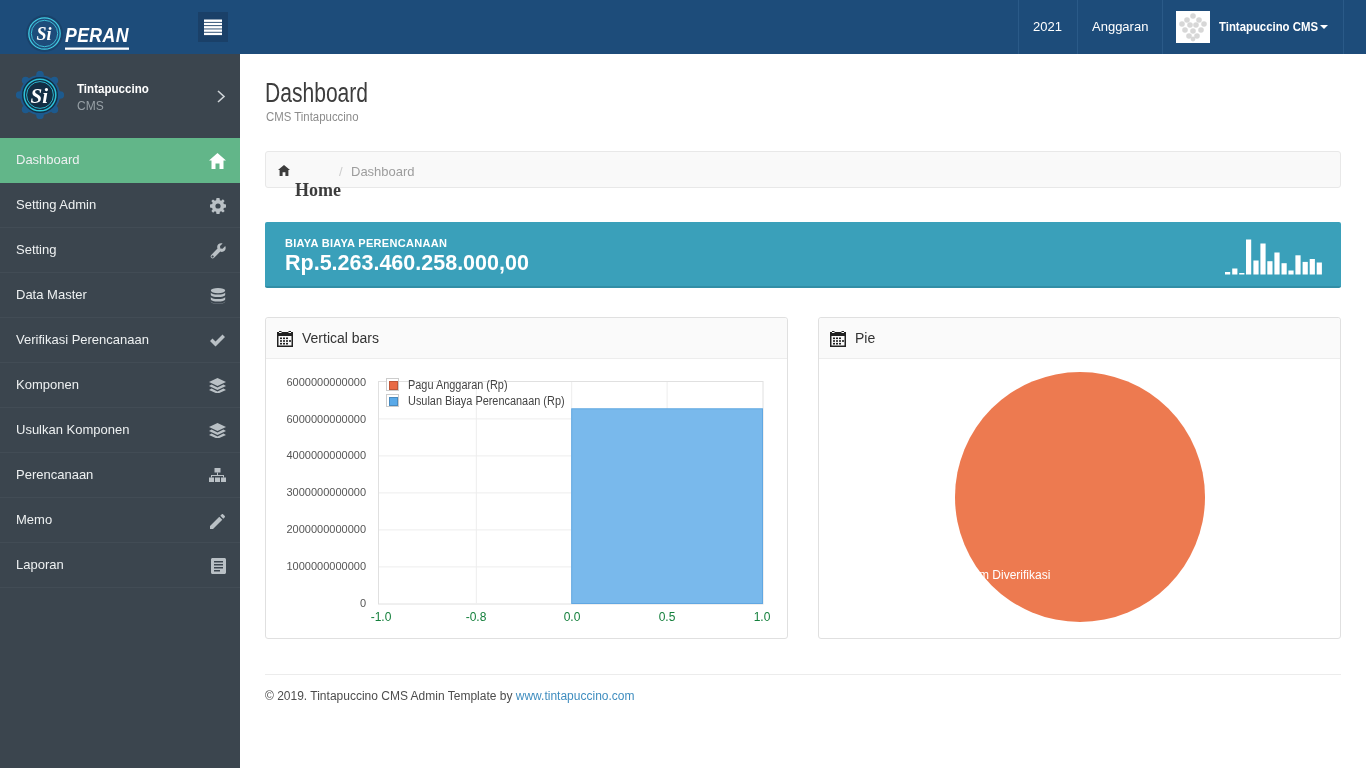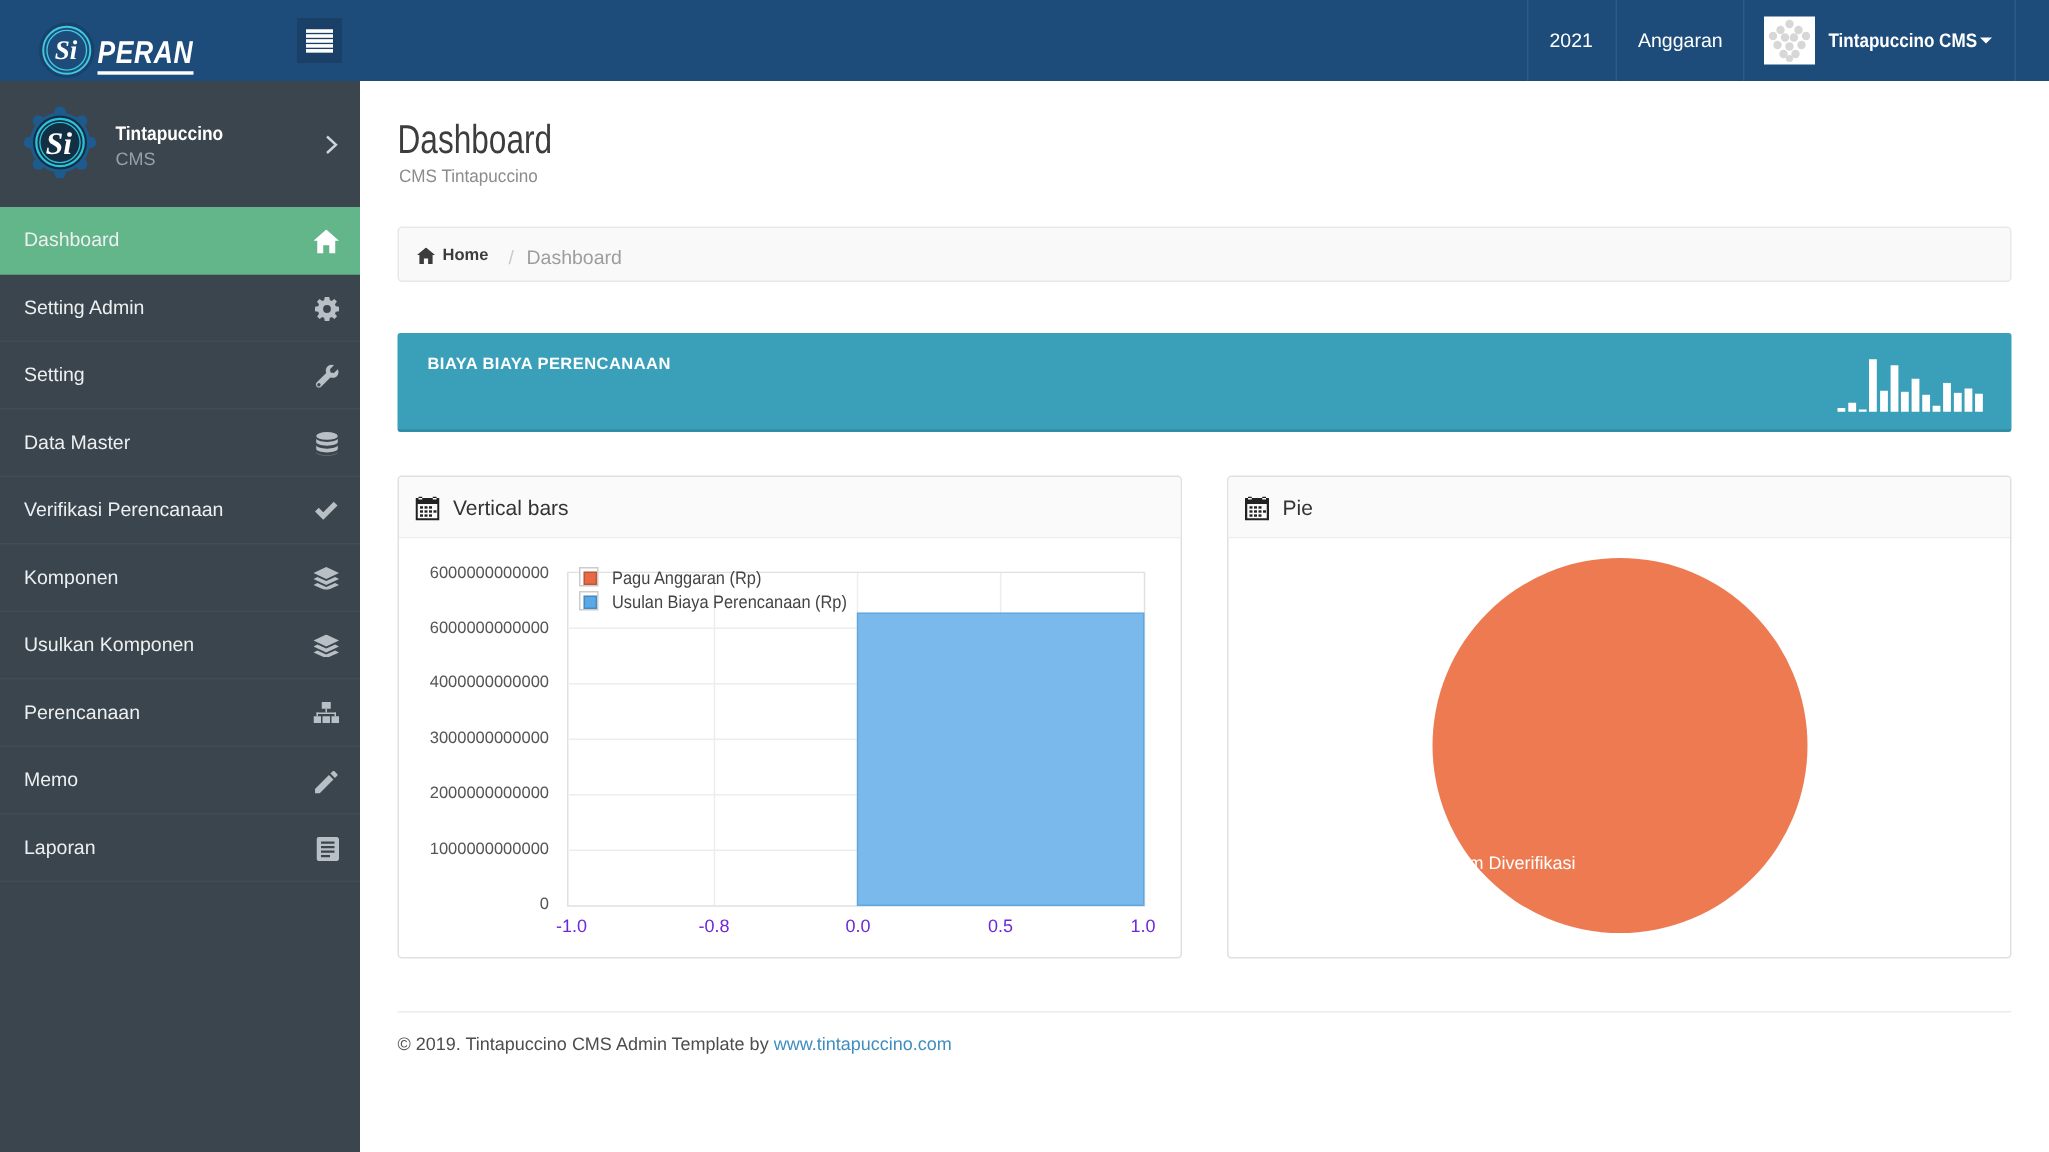--- a/index.html
+++ b/index.html
@@ -22,37 +22,37 @@
 #profile-sub { position:absolute; left:77px; top:45px; color:#97a0a6; font-size:12px; }
 #menu { position:absolute; left:0; top:84px; width:240px; }
 .mitem { position:relative; width:240px; height:45px; border-bottom:1px solid #424c55; color:#edf0f1; font-size:13px; line-height:44px; padding-left:16px; }
 .mitem.active { background:#62b689; border-bottom:1px solid #62b689; }
 .mitem svg { position:absolute; right:14px; top:15px; }
 
 
 #h1 { position:absolute; left:265px; top:77.5px; font-size:27px; color:#3d3d3d; font-weight:400; transform:scaleX(0.78); transform-origin:left top; }
 #h1sub { position:absolute; left:266px; top:110px; font-size:12px; color:#8c8c8c; transform:scaleX(0.95); transform-origin:left top; }
 #breadcrumb { position:absolute; left:265px; top:151px; width:1076px; height:37px; background:#f9f9f9; border:1px solid #e8e8e8; border-radius:3px; }
-#breadcrumb .bc-home { position:absolute; left:29px; top:12px; font-size:11px; font-weight:bold; color:#3c3c3c; }
+#breadcrumb .bc-home { position:absolute; left:29px; top:28px; font-size:18px; font-weight:bold; color:#3c3c3c;font-family:Liberation Serif, serif; }
 #breadcrumb .bc-sep { position:absolute; left:73px; top:12px; font-size:13px; color:#ccc; }
 #breadcrumb .bc-cur { position:absolute; left:85px; top:12px; font-size:13px; color:#9d9d9d; }
 #infobox { position:absolute; left:265px; top:222px; width:1076px; height:66px; background:#3aa0ba; border-bottom:2px solid #328ea6; border-radius:2px; }
 #infobox .t1 { position:absolute; left:20px; top:15px; font-size:11px; font-weight:bold; color:#fff; letter-spacing:0.3px; }
 #infobox .t2 { position:absolute; left:20px; top:29px; font-size:21.5px; font-weight:bold; color:#fff; }
 #sparkbars { position:absolute; right:18px; bottom:11px; }
 
 .panel { position:absolute; top:317px; width:523px; height:322px; background:#fff; border:1px solid #e0e0e0; border-radius:3px; }
 #panel-left { left:265px; }
 #panel-right { left:818px; }
 .phead { position:absolute; left:0; top:0; width:100%; height:41px; background:#fafafa; border-bottom:1px solid #ededed; border-radius:3px 3px 0 0; }
 .phead svg { position:absolute; left:11px; top:13px; }
 .phead .ptitle { position:absolute; left:36px; top:12px; font-size:14px; color:#333; }
 
 .ylab { position:absolute; width:106px; text-align:right; font-size:11px; color:#555; line-height:13px; }
-.xlab { position:absolute; width:60px; text-align:center; font-size:12px; color:#6d28d9; line-height:13px; }
+.xlab { position:absolute; width:60px; text-align:center; font-size:12px; color:#15803d; line-height:13px; }
 #legend { position:absolute; left:381px; top:374px; padding:3px 0 3px 5px;text-decoration:underline; }
 .lrow { height:16px; line-height:16px; font-size:12px; color:#444; white-space:nowrap; }
 .lrow .ltxt { display:inline-block; transform:scaleX(0.91); transform-origin:left center; }
 .lbox { display:inline-block; width:13px; height:13px; vertical-align:-2px; margin-right:9px; border:1px solid #ccc; background:#fff; }
 .lfill { display:block; width:9px; height:9px; margin:2px; border:1px solid rgba(0,0,0,0.18); }
 
 #pie { position:absolute; left:955px; top:372px; width:250px; height:250px; border-radius:50%; background:#ed7a50; }
 .pielab { position:absolute; width:250px; text-align:left; color:#fff; font-size:12px; left:955px; }
 
 #footer-hr { position:absolute; left:265px; top:674px; width:1076px; height:1px; background:#ececec; }
@@ -208,20 +208,21 @@
   <svg class="abs" style="left:12px;top:13px" width="12" height="11" viewBox="0 0 12 11">
       <path d="M6 0 L12 5 L10.4 5 L10.4 11 L7.4 11 L7.4 7.3 L4.6 7.3 L4.6 11 L1.6 11 L1.6 5 L0 5 Z" fill="#3c3c3c"></path>
     </svg>
   <div class="bc-home">Home</div>
   <div class="bc-sep">/</div>
   <div class="bc-cur">Dashboard</div>
 </div>
 
 <div id="infobox">
   <div class="t1">BIAYA BIAYA PERENCANAAN</div>
+  <div class="t2">Rp.5.263.460.258.000,00</div>
   <svg id="sparkbars" width="100" height="37" viewBox="0 0 100 37">
     <g fill="#fff">
       <rect x="2" y="34" width="5.2" height="2.5"></rect>
       <rect x="9.2" y="30.5" width="5.2" height="6"></rect>
       <rect x="16.2" y="35" width="5.2" height="1.5"></rect>
       <rect x="23" y="1.5" width="5.2" height="35"></rect>
       <rect x="30.4" y="22.5" width="5.2" height="14"></rect>
       <rect x="37.4" y="5.5" width="5.2" height="31"></rect>
       <rect x="44.3" y="23.2" width="5.2" height="13.3"></rect>
       <rect x="51.4" y="14.5" width="5.2" height="22"></rect>

